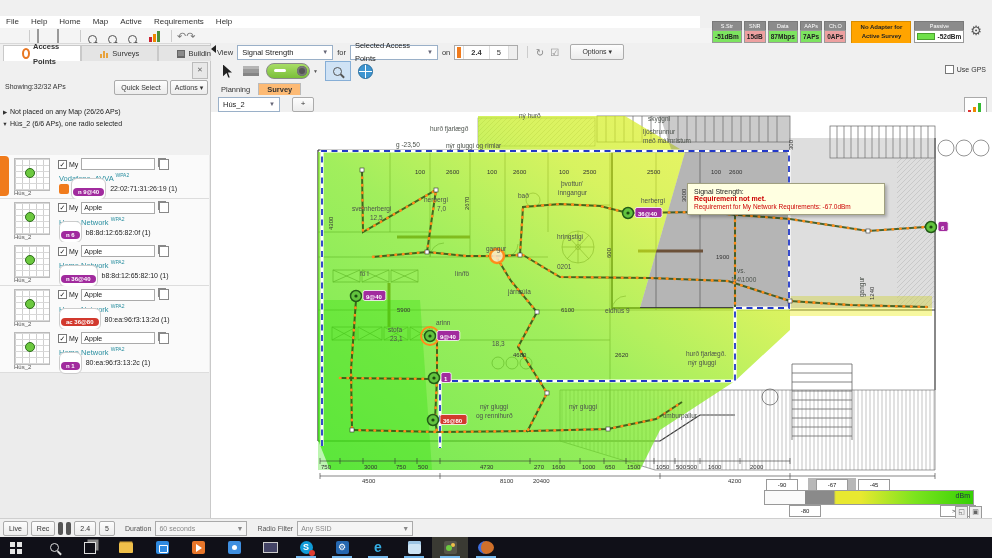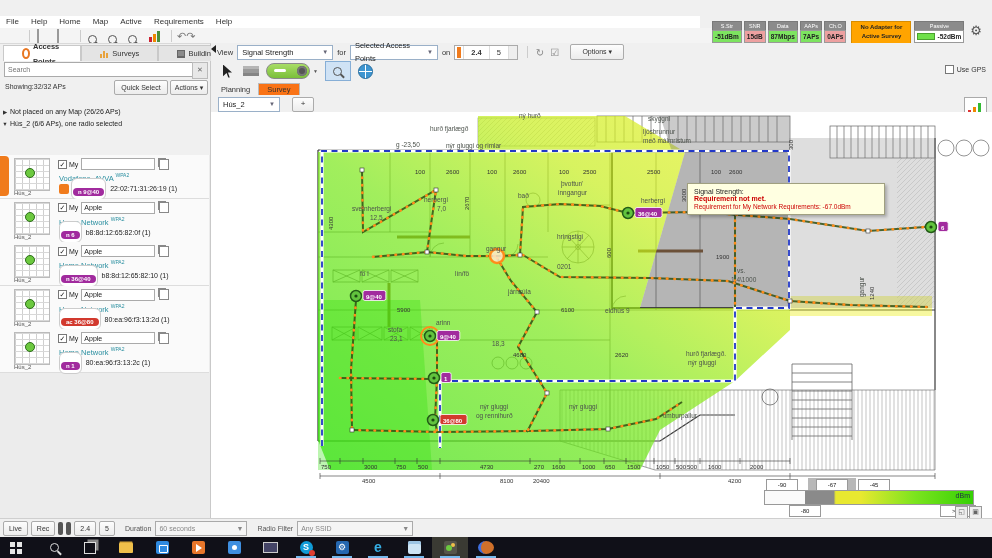--- a/index.html
+++ b/index.html
@@ -102,21 +102,21 @@
   .surveytoggle::after{content:"";position:absolute;right:2px;top:2px;width:10px;height:10px;border-radius:50%;background:#555;box-shadow:inset 0 0 0 2px #777;}
   .tinycar{font-size:5px;color:#555;margin:0 4px 0 1px;}
   .magbtn{width:24px;height:18px;background:#cfe2f5;border:1px solid #86aed6;display:flex;align-items:center;justify-content:center;margin:0 3px;}
   .globe{width:13px;height:13px;border-radius:50%;background:
      linear-gradient(90deg,transparent 45%,#fff 45% 55%,transparent 55%),
      linear-gradient(0deg,transparent 45%,#fff 45% 55%,transparent 55%),#3e95d0;border:1px solid #2a6e9e;margin:0 4px;}
   .usegps{position:absolute;top:22px;right:6px;display:flex;align-items:center;font-size:7px;color:#333;}
   .usegps .cb{margin-right:3px;}
   .viewtabs{position:absolute;top:38px;left:2px;height:14px;display:flex;align-items:flex-end;font-size:7.5px;}
   .vtab{padding:1px 8px;color:#333;}
-  .vtab.active{background:#f97316;border:1px solid #bbb;border-bottom:none;font-weight:normal;}
+  .vtab.active{background:#fdba74;border:1px solid #bbb;border-bottom:none;font-weight:bold;}
   .mapselrow{position:absolute;top:53px;left:3px;height:16px;display:flex;align-items:center;}
   .mapdd{width:52px;}
   .plusbtn{width:20px;height:13px;line-height:12px;margin-left:8px;font-size:8px;}
   .chartbtn{position:absolute;top:54px;right:5px;width:21px;height:19px;background:#fff;border:1px solid #aaa;}
   .chartbtn span{position:absolute;bottom:2px;width:3px;}
   .chartbtn span:nth-child(1){left:3px;height:5px;background:#d33;}
   .chartbtn span:nth-child(2){left:8px;height:8px;background:#e80;}
   .chartbtn span:nth-child(3){left:13px;height:12px;background:#3b3;}
 
   
@@ -255,21 +255,20 @@
             <span></span>
             <span></span>
           </span>
           <span>Surveys</span>
         </div>
       <div class="ltab">
           <span class="bldico"></span>
           <span>Building</span>
         </div>
     </div>
-    <input class="searchbox" placeholder="Search" style="">
     <span class="search-x">✕</span>
     <div class="showing">Showing:32/32 APs</div>
     <div class="btn qsel">Quick Select</div>
     <div class="btn actions">Actions ▾</div>
     <div class="group" style="top:62px"><span class="tri">▶</span><span>Not placed on any Map (26/26 APs)</span></div>
     <div class="group" style="top:74px"><span class="tri">▼</span><span>Hús_2 (6/6 APs), one radio selected</span></div>
     <div class="aplist" id="ap-list">
         <div class="ap-row" style="top:0px">
           <span class="selbar"></span>
           <span class="thumb">

